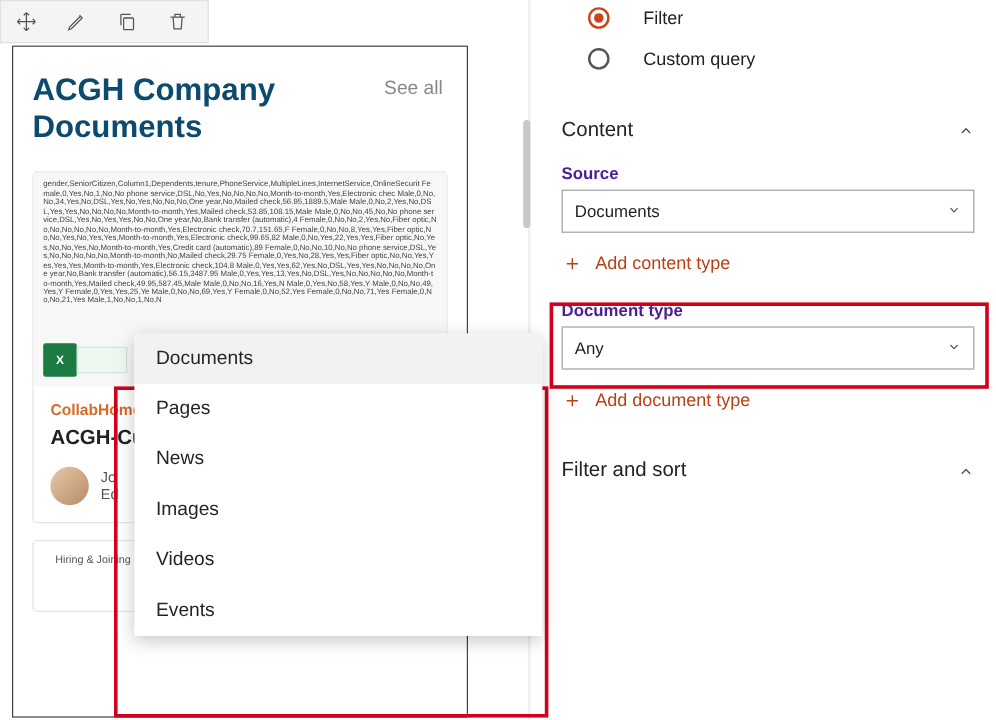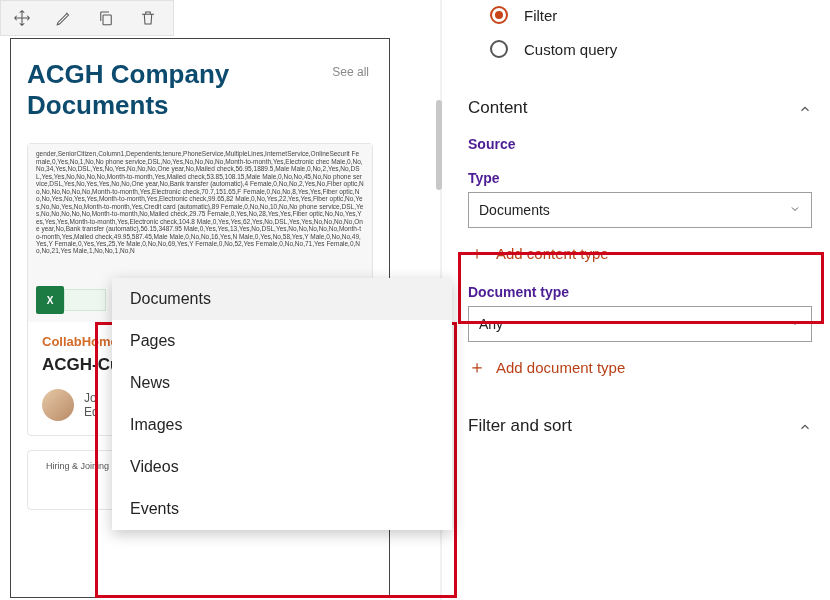--- a/index.html
+++ b/index.html
@@ -7,21 +7,21 @@
 
   .left-pane { position: absolute; left: 0; top: 0; width: 440px; height: 600px; }
   .right-pane { position: absolute; left: 450px; top: 0; width: 380px; height: 600px; padding: 0 18px; }
 
   .toolbar { display: flex; gap: 0; background: #f4f4f4; border: 1px solid #e1e1e1; width: 174px; height: 36px; align-items: center; }
   .toolbar .tbtn { width: 42px; height: 36px; display: flex; align-items: center; justify-content: center; cursor: pointer; }
   .toolbar svg { width: 18px; height: 18px; stroke: #555; fill: none; stroke-width: 1.4; }
 
   .webpart-frame { margin: 2px 0 0 10px; width: 380px; border: 1px solid #444; background: #fff; padding: 20px 16px 40px 16px; height: 560px; position: relative; }
   .wp-title { font-size: 26px; font-weight: 700; color: #0c4a6e; line-height: 1.2; }
-  .see-all { position: absolute; top: 26px; right: 20px; font-size: 12px; color: #888; cursor: pointer; margin-left: 44px; }
+  .see-all { position: absolute; top: 26px; right: 20px; font-size: 16px; color: #888; cursor: pointer; margin-left: 44px; }
 
   .doc-card { border: 1px solid #e5e5e5; border-radius: 4px; margin-top: 22px; padding: 0; background:#fff; }
   .doc-thumb { height: 178px; background: #f7f7f7; padding: 6px 8px; font-size: 6.5px; line-height: 1.15; color: #444; overflow: hidden; word-break: break-all; position: relative; }
   .xls-badge { position:absolute; bottom:8px; left:8px; width:28px; height:28px; background:#1c7a43; border-radius:2px; display:flex; align-items:center; justify-content:center; color:#fff; font-size:10px; font-weight:700;}
   .xls-badge::after{content:""; position:absolute; right:-42px; width:40px; height:20px; background:#edf7ef; border:1px solid #cfe7d6;}
   .doc-meta { padding: 12px 14px 14px 14px; }
   .crumb { font-size: 13px; font-weight: 600; color: #d36b2a; margin-bottom: 6px; }
   .doc-name { font-size: 17px; font-weight:600; color:#222; margin-bottom:14px;}
   .author-row{display:flex; gap:10px; align-items:center;}
   .avatar{width:32px;height:32px;border-radius:50%;background:linear-gradient(135deg,#e6c9a8,#b98a66);flex-shrink:0;}
@@ -32,21 +32,21 @@
 
   
   .dropdown-menu { position: absolute; left: 112px; top: 278px; width: 340px; background:#fff; box-shadow: 0 4px 14px rgba(0,0,0,0.22); z-index: 50; }
   .dropdown-menu .dd-item { padding: 12px 18px; font-size: 16px; color: #252525; cursor: pointer; }
   .dropdown-menu .dd-item.selected { background: #f2f2f2; }
 
   
   .hl-red { position: absolute; border: 3px solid #d0021b; pointer-events: none; z-index:40; }
 
   
-  .radio-row { display:flex; align-items:center; gap:16px; font-size:15px; color:#222; margin-top:6px; padding-left:22px; }
+  .radio-row { display:flex; align-items:center; gap:28px; font-size:15px; color:#222; margin-top:6px; padding-left:22px; }
   .radio-outer{width:18px;height:18px;border-radius:50%;border:2px solid #555;display:inline-flex;align-items:center;justify-content:center;flex-shrink:0;}
   .radio-outer.checked{border-color:#c8451a;}
   .radio-dot{width:8px;height:8px;border-radius:50%;background:#c8451a;}
 
   .section-head { display:flex; justify-content:space-between; align-items:center; font-size:17px; font-weight:400; color:#222; margin-top:36px; cursor:pointer;}
   .chev{width:14px;height:14px;}
   .chev svg{stroke:#555;fill:none;stroke-width:2;}
 
   .field-label{font-size:14px;font-weight:700;color:#4c1d95;margin-top:18px;margin-bottom:6px;}
   .select-box{border:1px solid #9f9f9f;height:36px;display:flex;align-items:center;justify-content:space-between;padding:0 10px;font-size:14px;color:#222;cursor:pointer;background:#fff;}
@@ -131,21 +131,20 @@
 
   <div class="section-head" style="margin-top:40px;">
     <span>Content</span>
     <span class="chev"><svg viewBox="0 0 24 24">
           <path d="M6 15l6-6 6 6"></path>
         </svg></span>
   </div>
 
   <div class="field-label">Source</div>
 
-  <div class="field-label">Type</div>
   <div class="select-box">
     <span>Documents</span>
     <span class="chev-d"><svg viewBox="0 0 24 24">
           <path d="M6 9l6 6 6-6"></path>
         </svg></span>
   </div>
 
   <div class="add-link">
     <span class="plus">＋</span>
     <span>Add content type</span>

